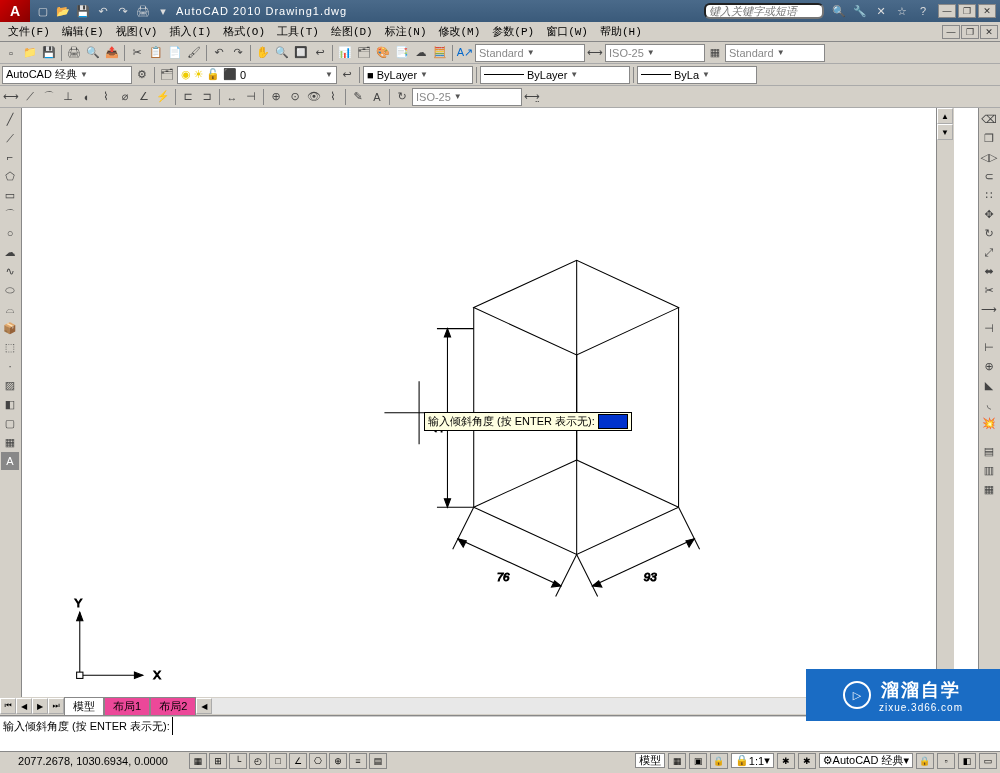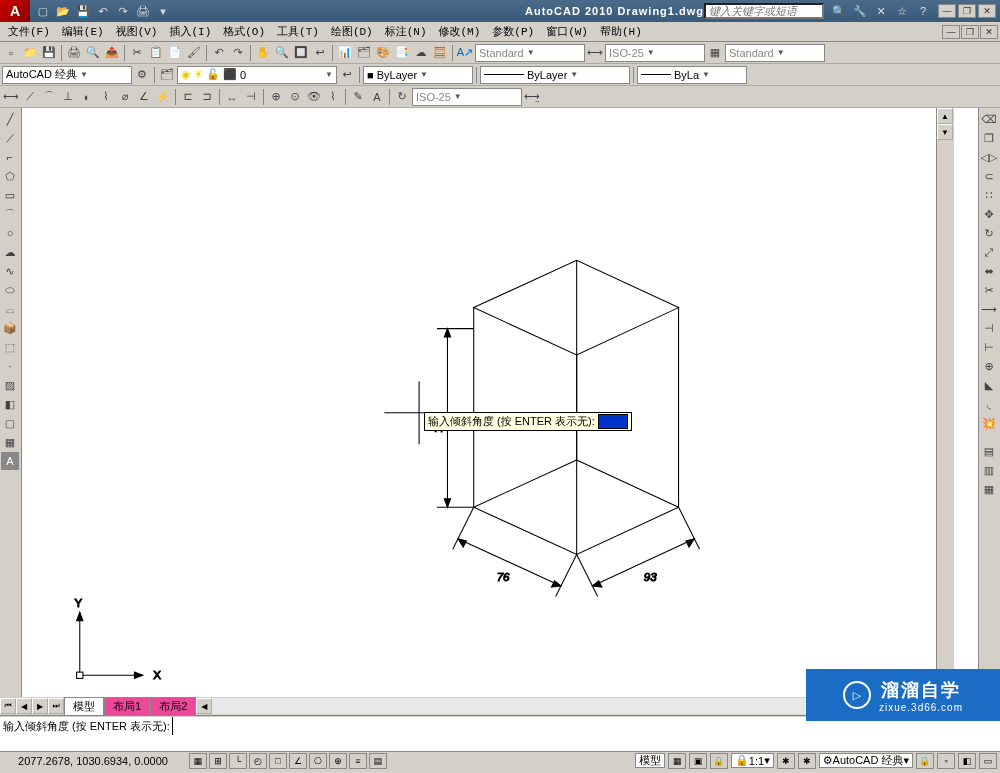--- a/index.html
+++ b/index.html
@@ -3,22 +3,22 @@
 <meta charset="utf-8">
 <style>
 * { box-sizing: border-box; margin: 0; padding: 0; font-family: "Microsoft Sans Serif", Arial, sans-serif; font-size: 11px; }
 body { background: #d4d0c8; width: 1000px; height: 773px; overflow: hidden; position: relative; }
 
 
 .titlebar { height: 22px; background: linear-gradient(#4a6a8a, #3a5a7a); display: flex; align-items: center; color: #fff; }
 .app-logo { width: 30px; height: 22px; background: linear-gradient(135deg, #c00, #800); display: flex; align-items: center; justify-content: center; color: #fff; font-weight: bold; font-size: 14px; }
 .titlebar-qat { display: flex; gap: 2px; padding: 0 4px; }
 .qat-btn { width: 18px; height: 18px; display: flex; align-items: center; justify-content: center; color: #ddd; cursor: pointer; }
-.titlebar-title { flex: 1; text-align: right; font-weight: bold; letter-spacing: 1px; }
-.titlebar-search { width: 120px; height: 16px; background: #fff; color: #888; font-style: italic; padding: 0 3px; }
+.titlebar-title { flex: 1; text-align: left; font-weight: normal; letter-spacing: 1px; }
+.titlebar-search { width: 120px; height: 16px; background: #fff; color: #888; font-style: italic; padding: 0 3px; border-radius: 6px; }
 .titlebar-actions { display: flex; gap: 3px; padding: 0 6px; }
 .win-controls { display: flex; gap: 2px; padding-right: 4px; }
 .win-btn { width: 18px; height: 14px; background: #d4d0c8; border: 1px solid #888; display: flex; align-items: center; justify-content: center; font-size: 9px; color: #333; cursor: pointer; }
 
 
 .menubar { height: 20px; background: #d4d0c8; display: flex; align-items: center; padding: 0 2px; border-bottom: 1px solid #888; }
 .menu-item { padding: 2px 6px; cursor: pointer; font-family: Liberation Mono, monospace; }
 .mdi-controls { margin-left: auto; display: flex; gap: 1px; }
 
 
@@ -193,21 +193,21 @@
       <span>■ ByLayer</span>
       <span class="caret">▼</span>
     </div>
   <div class="tb-sep"></div>
   <div class="tb-combo" style="width:150px">
       <span style="border-top:1px solid #000;width:40px"></span>
       <span>ByLayer</span>
       <span class="caret">▼</span>
     </div>
   <div class="tb-sep"></div>
-  <div class="tb-combo" style="width:110px">
+  <div class="tb-combo" style="width:120px">
       <span style="border-top:1px solid #000;width:30px"></span>
       <span>ByLa</span>
       <span class="caret">▼</span>
     </div>
 </div>
 
 <div class="toolbar-row">
   <div class="tb-btn">⟷</div>
   <div class="tb-btn">⟋</div>
   <div class="tb-btn">⌒</div>

